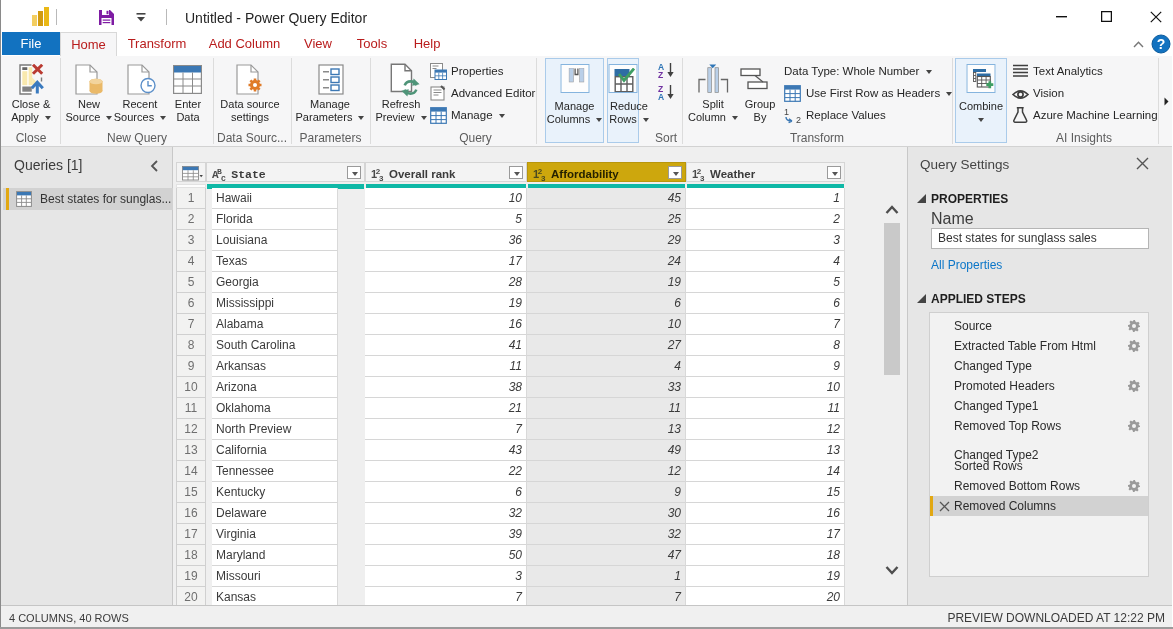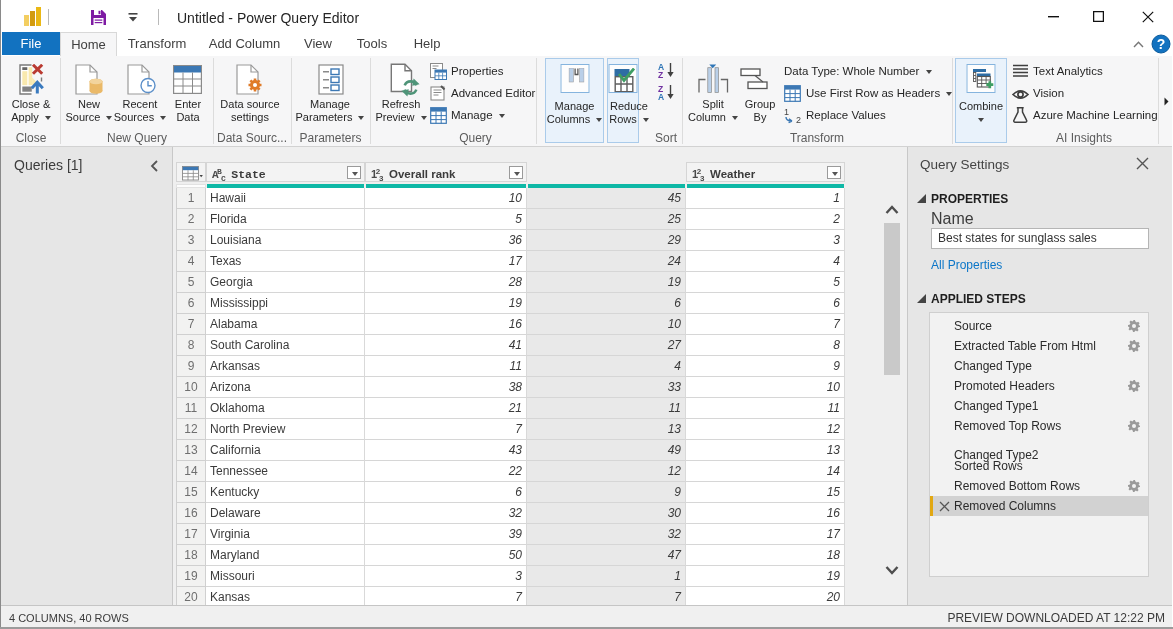--- a/index.html
+++ b/index.html
@@ -3,26 +3,26 @@
 <meta charset="utf-8">
 <style>
   * { margin:0; padding:0; box-sizing:border-box; }
   html,body { width:1173px; height:629px; overflow:hidden; }
   body { font-family:"Liberation Sans", sans-serif; position:relative; background:#fff; }
   .abs { position:absolute; }
   
   #frame-left { position:absolute; left:0; top:0; width:1px; height:629px; background:#8a8a8a; }
   #frame-bottom { position:absolute; left:0; top:627px; width:1173px; height:2px; background:#9b9b9b; }
   
-  #titlebar { position:absolute; left:1px; top:1px; width:947px; height:31px; background:#fff; }
+  #titlebar { position:absolute; left:9px; top:1px; width:947px; height:31px; background:#fff; }
   #title-text { position:absolute; left:176px; top:9px; font-size:14px; color:#252525; }
   .tsep { position:absolute; top:8px; width:1px; height:16px; background:#b9b9b9; }
   
   #tabs { position:absolute; left:1px; top:32px; width:1171px; height:24px; background:#fff; }
-  .tab { position:absolute; top:0; height:24px; font-size:13px; color:#404040; text-align:center; line-height:24px; }
+  .tab { position:absolute; top:0; height:24px; font-size:13px; color:#b91c1c; text-align:center; line-height:24px; }
   #tab-file { left:1px; width:58px; height:23px; line-height:23px; background:#1272c0; color:#fff; }
   #tab-home { left:59px; width:57px; background:#f6f6f7; border:1px solid #d8d8d8; border-bottom:none; }
   
   #ribbon { position:absolute; left:1px; top:56px; width:1171px; height:91px; background:#f6f6f7; border-bottom:1px solid #d2d2d2; font-size:12px; color:#262626; }
   .rsep { position:absolute; top:2px; height:86px; width:1px; background:#dcdcdc; }
   .glabel { position:absolute; top:75px; height:14px; font-size:12px; color:#5c5c5c; text-align:center; }
   .blabel { position:absolute; text-align:center; font-size:11px; color:#262626; line-height:12.5px; white-space:nowrap; }
   .srow { position:absolute; font-size:11.5px; color:#262626; height:16px; line-height:16px; white-space:nowrap; }
   .hlblock { position:absolute; top:2px; height:85px; background:#e9f2fb; border:1px solid #aacbea; }
   .iconbox { position:absolute; left:50%; transform:translateX(-50%); top:5px; width:29px; height:29px; background:#fdfdfd; border:1px solid #85b4de; }
@@ -42,21 +42,21 @@
   .fbtn { position:absolute; right:3px; top:3px; width:14px; height:13px; background:#fff; border:1px solid #9a9a9a; }
   .fbtn::after { content:""; position:absolute; left:3.5px; top:4.5px; width:0; height:0; border-left:3.5px solid transparent; border-right:3.5px solid transparent; border-top:4.5px solid #555; }
   .gold { background:#cda70d; border-color:#b8960c; color:#252200; }
   .gold .typeicon { color:#4a4a20; }
   .qbar { position:absolute; top:37px; height:4.5px; background:#0eb8a6; }
   .trow { position:absolute; left:2px; height:21px; }
   .rn { position:absolute; left:0; top:0; width:30px; height:21px; background:#f2f2f1; border:1px solid #d0d0d0; border-top:none; color:#6f6f6f; text-align:center; line-height:20px; font-size:12px; }
   .td { position:absolute; top:0; height:21px; background:#fff; border-right:1px solid #d9d9d9; border-bottom:1px solid #d6d6d6; font-size:12px; color:#3b3b3b; line-height:20px; padding:0 4px; white-space:nowrap; overflow:hidden; }
   .td.num { text-align:right; font-style:italic; }
   .td.aff { background:#e9e9e9; }
-  .c1 { left:30px; width:159px; }
+  .c1 { left:36px; width:126px; }
   .c2 { left:189px; width:162px; }
   .c3 { left:351px; width:159px; }
   .c4 { left:510px; width:159px; }
   
   .secthead { position:absolute; left:9px; font-size:12px; font-weight:bold; color:#1e1e1e; }
   .tri { display:inline-block; width:9px; height:9px; margin-right:5px; }
   #steps { position:absolute; left:21px; top:165px; width:220px; height:265px; background:#f2f2f2; border:1px solid #cfcfcf; }
   .step { position:absolute; left:0; width:218px; height:20px; font-size:12px; color:#2b2b2b; line-height:20px; padding-left:24px; white-space:nowrap; overflow:hidden; }
   .gear { position:absolute; right:8px; top:4px; width:12px; height:12px; }
   .gearsvg { display:block; }
@@ -323,34 +323,45 @@
   <svg class="abs" style="left:1163px;top:41px;" width="5" height="9" viewBox="0 0 5 9">
       <path d="M0.5 0.5 L4.5 4.5 L0.5 8.5 z" fill="#222"></path>
     </svg>
 </div>
 <div id="main">
   <div id="qpanel">
     <div style="position:absolute;left:13px;top:10px;font-size:14px;color:#3c3c3c;">Queries [1]</div>
     <svg class="abs" style="left:149px;top:13px;" width="8" height="12" viewBox="0 0 8 12">
         <path d="M7 1 L2 6 L7 11" fill="none" stroke="#555" stroke-width="1.8"></path>
       </svg>
+    <div style="position:absolute;left:2px;top:41px;width:170px;height:22px;background:#d2d2d2;">
+      <div style="position:absolute;left:3px;top:0;width:3px;height:22px;background:#e2a812;"></div>
+      <svg class="abs" style="left:13px;top:3px;" width="16" height="16" viewBox="0 0 16 16">
+        <rect x="0.6" y="0.6" width="14.8" height="14.8" fill="#fff" stroke="#8a8a8a" stroke-width="1"></rect>
+        <rect x="1" y="1" width="14" height="3.4" fill="#3c78b4"></rect>
+        <path d="M1 7.8 h14 M1 11.4 h14 M5.6 4.4 v11 M10.3 4.4 v11" stroke="#8a8a8a" stroke-width="0.9"></path>
+      </svg>
+      <div style="position:absolute;left:37px;top:4px;font-size:12px;color:#333;white-space:nowrap;">Best states for sunglas...</div>
+    </div>
   </div>
   <div id="tablewrap">
 
     <div class="hcell" style="left:2px;top:15px;width:30px;">
       <svg class="abs" style="left:5px;top:3px;" width="21" height="15" viewBox="0 0 21 15">
         <rect x="0.5" y="0.5" width="16" height="13.5" fill="#fff" stroke="#888" stroke-width="0.9"></rect>
         <rect x="0.8" y="0.8" width="15.4" height="3.4" fill="#3c78b4"></rect>
         <path d="M0.8 7.4 h15.4 M0.8 10.8 h15.4 M6 4.2 v10 M11.3 4.2 v10" stroke="#888" stroke-width="0.8"></path>
         <path d="M17.5 9 h3.4 l-1.7 2.2 z" fill="#444"></path>
       </svg>
     </div>
     <div class="hcell" style="left:32px;top:15px;width:159px;font-family:Liberation Mono, monospace;"><span class="typeicon">A<span class="supB">B</span><span class="subC">C</span></span><span class="htext">State</span>
       <span class="fbtn"></span></div>
     <div class="hcell" style="left:191px;top:15px;width:162px;"><span class="typeicon">1<span class="supB">2</span><span class="subC">3</span></span><span class="htext">Overall rank</span>
+      <span class="fbtn"></span></div>
+    <div class="hcell gold" style="left:353px;top:15px;width:159px;"><span class="typeicon">1<span class="supB">2</span><span class="subC">3</span></span><span class="htext">Affordability</span>
       <span class="fbtn"></span></div>
     <div class="hcell" style="left:512px;top:15px;width:159px;"><span class="typeicon">1<span class="supB">2</span><span class="subC">3</span></span><span class="htext">Weather</span>
       <span class="fbtn"></span></div>
 
     <div style="position:absolute;left:2px;top:37px;width:30px;height:4px;background:#fdfdfd;border:1px solid #e2e2e2;"></div>
     <div class="qbar" style="left:33px;width:157px;"></div>
     <div class="qbar" style="left:192px;width:160px;"></div>
     <div class="qbar" style="left:354px;width:157px;"></div>
     <div class="qbar" style="left:513px;width:157px;"></div>
     <div id="rows">

